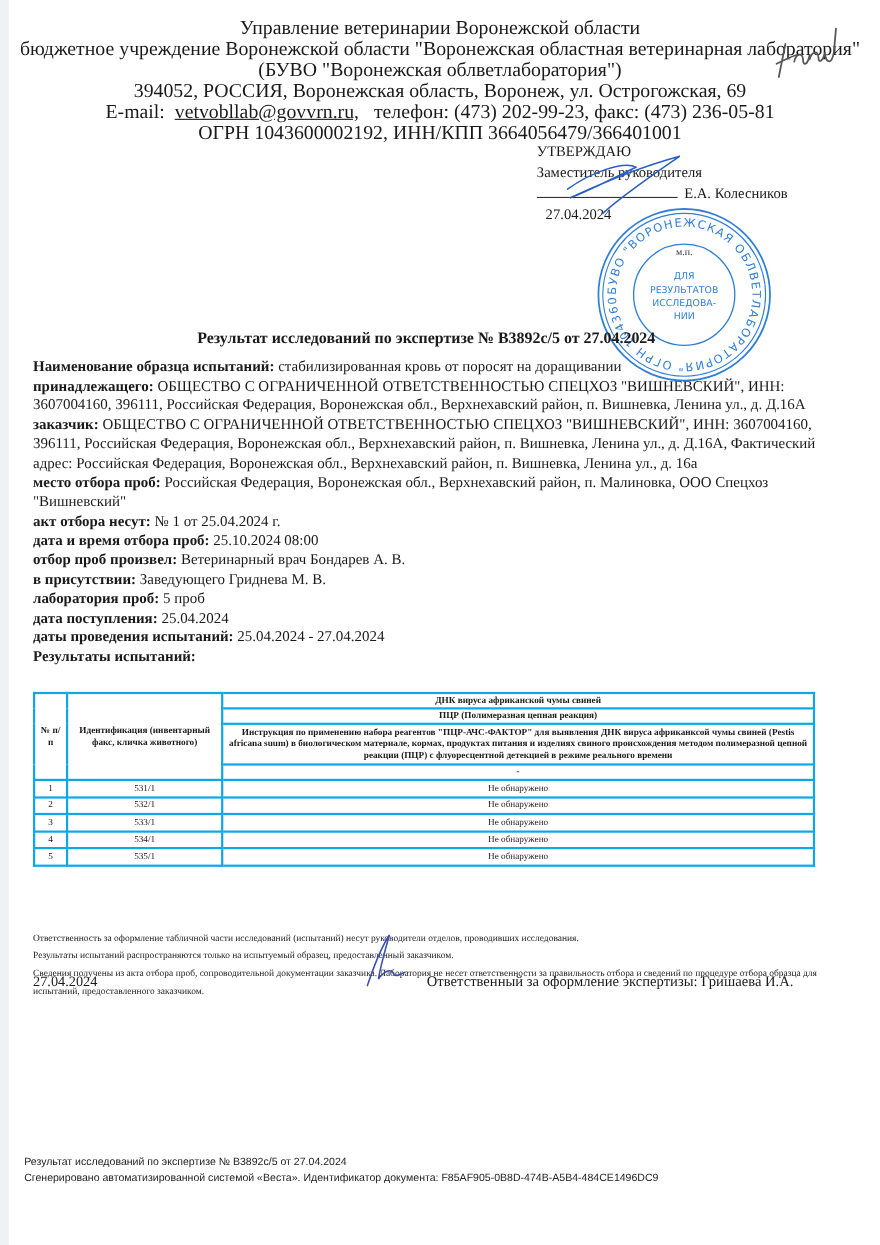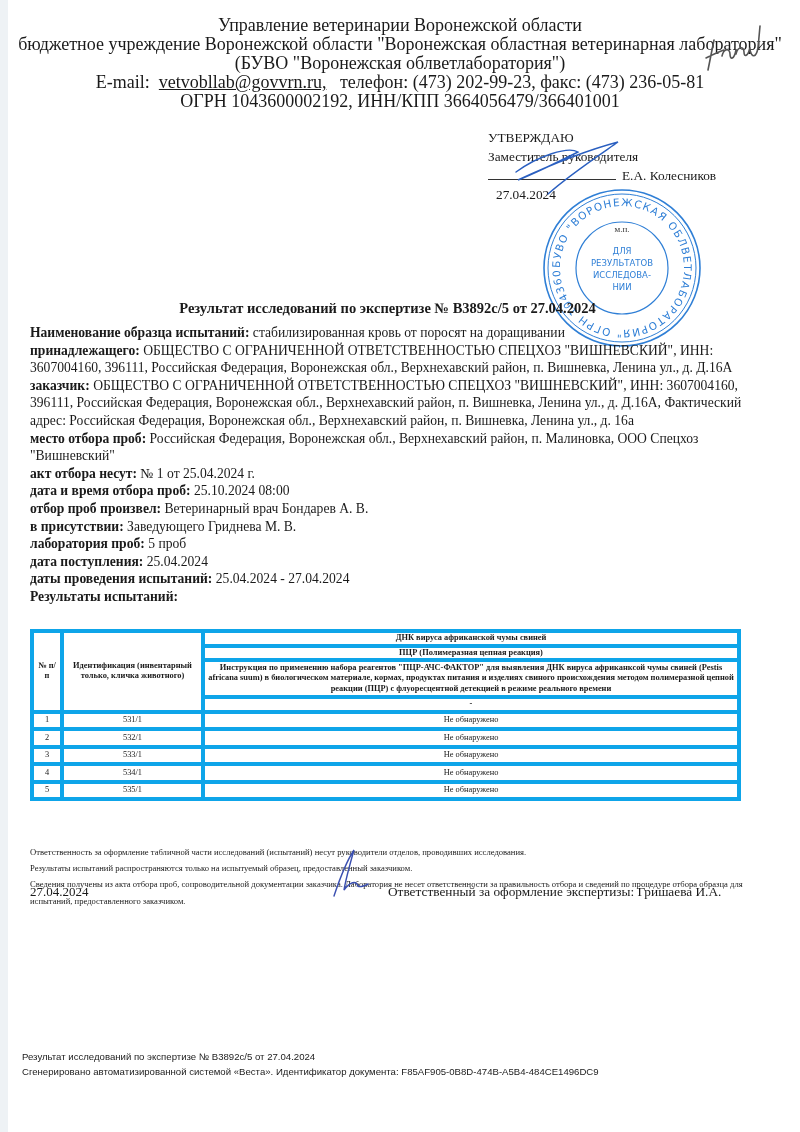--- a/index.html
+++ b/index.html
@@ -18,21 +18,21 @@
     .approve-sig { position: absolute; left: 508px; top: 136px; width: 140px; height: 60px; }
     .stamp { position: absolute; left: 540px; top: 188px; width: 164px; height: 160px; }
     .title { position: absolute; left: 0; width: 775px; top: 300px; text-align: center; font-size: 14.5px; font-weight: bold; }
     .info { position: absolute; left: 30px; top: 324px; width: 720px; font-size: 13.6px; line-height: 17.6px; }
     .info b { font-weight: bold; }
     .info .row { display: block; }
     table.results {
       position: absolute; left: 30px; top: 629px; width: 711px;
       border-collapse: collapse; font-size: 8.4px; line-height: 10.5px;
     }
-    table.results td, table.results th { border: 4px solid #0ea5e9; text-align: center; padding: 0 3px; font-weight: normal; }
+    table.results td, table.results th { border: 2px solid #0ea5e9; text-align: center; padding: 0 3px; font-weight: normal; }
     table.results th.bold { font-weight: bold; }
     table.results .hdr-a { height: 14px; }
     table.results .hdr-b { height: 14px; }
     table.results .hdr-c { height: 37px; }
     table.results .hdr-d { height: 14px; }
     table.results .datarow td { height: 13.5px; }
     .notes { position: absolute; left: 30px; top: 832px; width: 750px; font-size: 8.6px; line-height: 16.2px; margin-top: 12px; }
     .notes .row { display: block; }
     .footer-date { position: absolute; left: 30px; top: 884px; font-size: 13px; }
     .responsible { position: absolute; left: 388px; top: 884px; font-size: 13.3px; }
@@ -42,20 +42,21 @@
   </style>
 </head>
 <body>
 
 <div class="left-strip"></div>
 
 <div class="header">
   <span class="line">Управление ветеринарии Воронежской области</span>
   <span class="line">бюджетное учреждение Воронежской области "Воронежская областная ветеринарная лаборатория"</span>
   <span class="line">(БУВО "Воронежская облветлаборатория")</span>
+  <span class="line">394052, РОССИЯ, Воронежская область, Воронеж, ул. Острогожская, 69</span>
   <span class="line">
     <span>E-mail:</span>&nbsp;
     <span class="email-link">vetvobllab@govvrn.ru,</span>&nbsp;&nbsp;
     <span>телефон: (473) 202-99-23, факс: (473) 236-05-81</span>
   </span>
   <span class="line">ОГРН 1043600002192, ИНН/КПП 3664056479/366401001</span>
 </div>
 
 <svg class="handwriting" viewBox="0 0 70 55">
   <path d="M8 50 L14 20 M6 38 C14 34 18 32 24 30 M22 36 C24 28 30 28 30 34 C30 40 34 40 36 30 M36 34 C38 26 44 26 44 32 C44 38 48 36 50 28 M50 30 C52 38 56 38 58 28 L60 6" fill="none" stroke="#555" stroke-width="1.6" stroke-linecap="round"></path>
@@ -107,21 +108,21 @@
 
 <table class="results">
   <colgroup>
     <col style="width:30px">
     <col style="width:141px">
     <col>
   </colgroup>
   <tbody>
       <tr class="hdr-a">
     <th class="bold" rowspan="4">№ п/п</th>
-    <th class="bold" rowspan="4">Идентификация (инвентарный только, кличка животного)</th>
+    <th class="bold" rowspan="4">Идентификация (инвентарный факс, кличка животного)</th>
     <th class="bold">ДНК вируса африканской чумы свиней</th>
   </tr>
   <tr class="hdr-b">
     <th class="bold">ПЦР (Полимеразная цепная реакция)</th>
   </tr>
   <tr class="hdr-c">
     <th class="bold">Инструкция по применению набора реагентов "ПЦР-АЧС-ФАКТОР" для выявления ДНК вируса африканксой чумы свиней (Pestis africana suum) в биологическом материале, кормах, продуктах питания и изделиях свиного происхождения методом полимеразной цепной реакции (ПЦР) с флуоресцентной детекцией в режиме реального времени</th>
   </tr>
   <tr class="hdr-d">
     <th class="bold">-</th>

